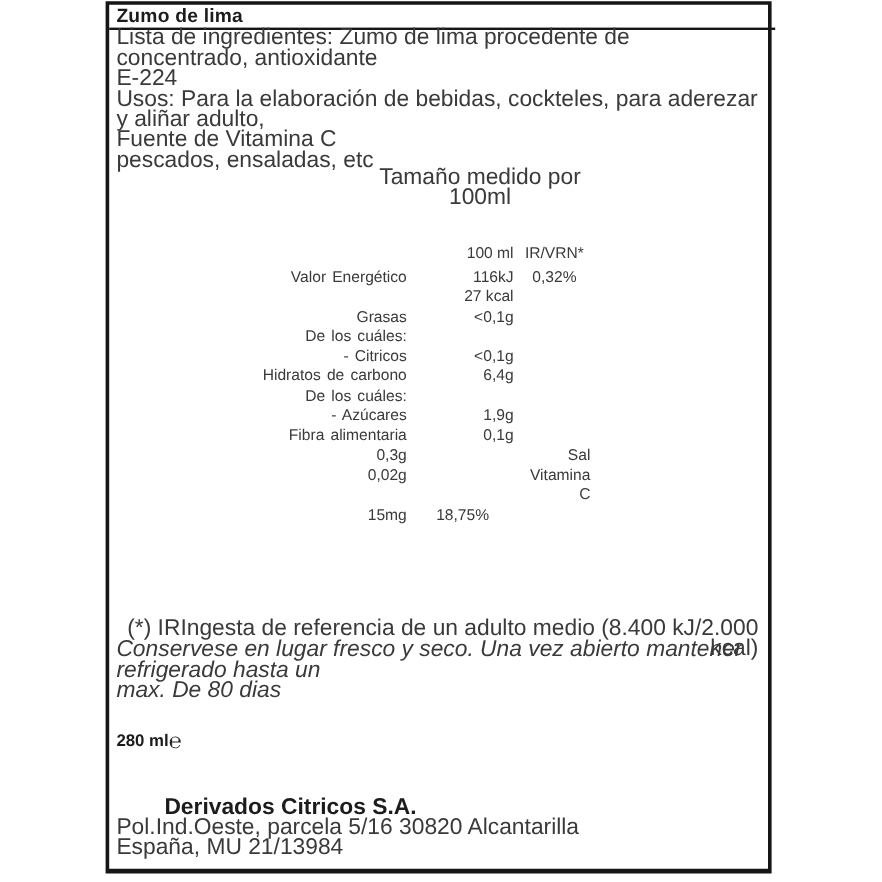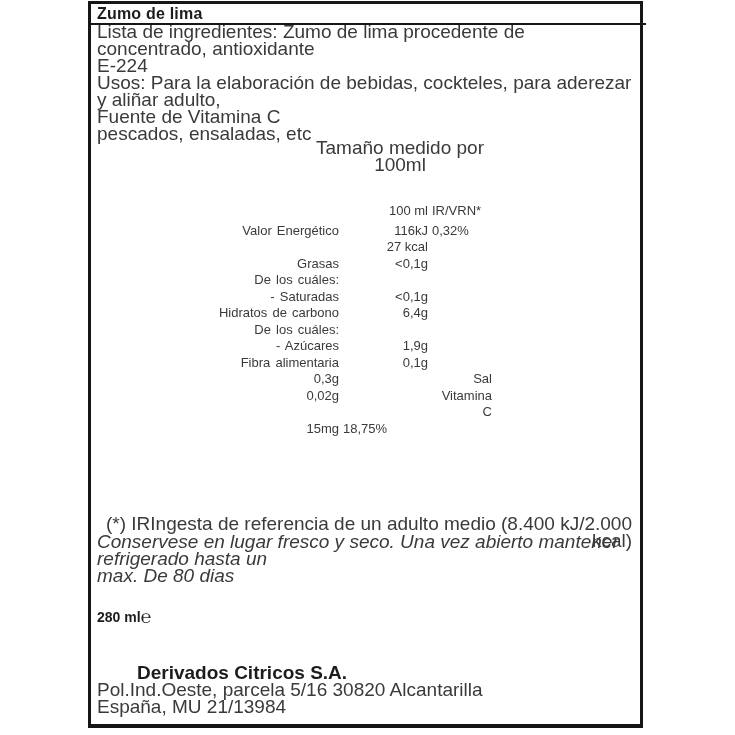--- a/index.html
+++ b/index.html
@@ -79,21 +79,21 @@
     font-size: 13px;
     line-height: 16.5px;
     color: #3a3a3a;
   }
   .nutrition-grid .head {
     margin-bottom: 3px;
   }
   .cell-label { text-align: right; word-spacing: 1.5px; }
   .cell-label.indent { padding-left: 7px; }
   .cell-value { text-align: right; }
-  .cell-ri { text-align: left; padding-left: 4px; }
+  .cell-ri { text-align: center; padding-left: 4px; }
   .footnote-block {
     position: absolute;
     left: 6px;
     top: 511px;
     width: 535px;
     text-align: right;
   }
   .storage-block {
     position: absolute;
     left: 6px;
@@ -166,21 +166,21 @@
         <div class="cell-ri"></div>
 
         <div class="cell-label">Grasas</div>
         <div class="cell-value">&lt;0,1g</div>
         <div class="cell-ri"></div>
 
         <div class="cell-label indent">De los cuáles:</div>
         <div class="cell-value"></div>
         <div class="cell-ri"></div>
 
-        <div class="cell-label indent">- Saturadas</div>
+        <div class="cell-label indent">- Citricos</div>
         <div class="cell-value">&lt;0,1g</div>
         <div class="cell-ri"></div>
 
         <div class="cell-label">Hidratos de carbono</div>
         <div class="cell-value">6,4g</div>
         <div class="cell-ri"></div>
 
         <div class="cell-label indent">De los cuáles:</div>
         <div class="cell-value"></div>
         <div class="cell-ri"></div>

